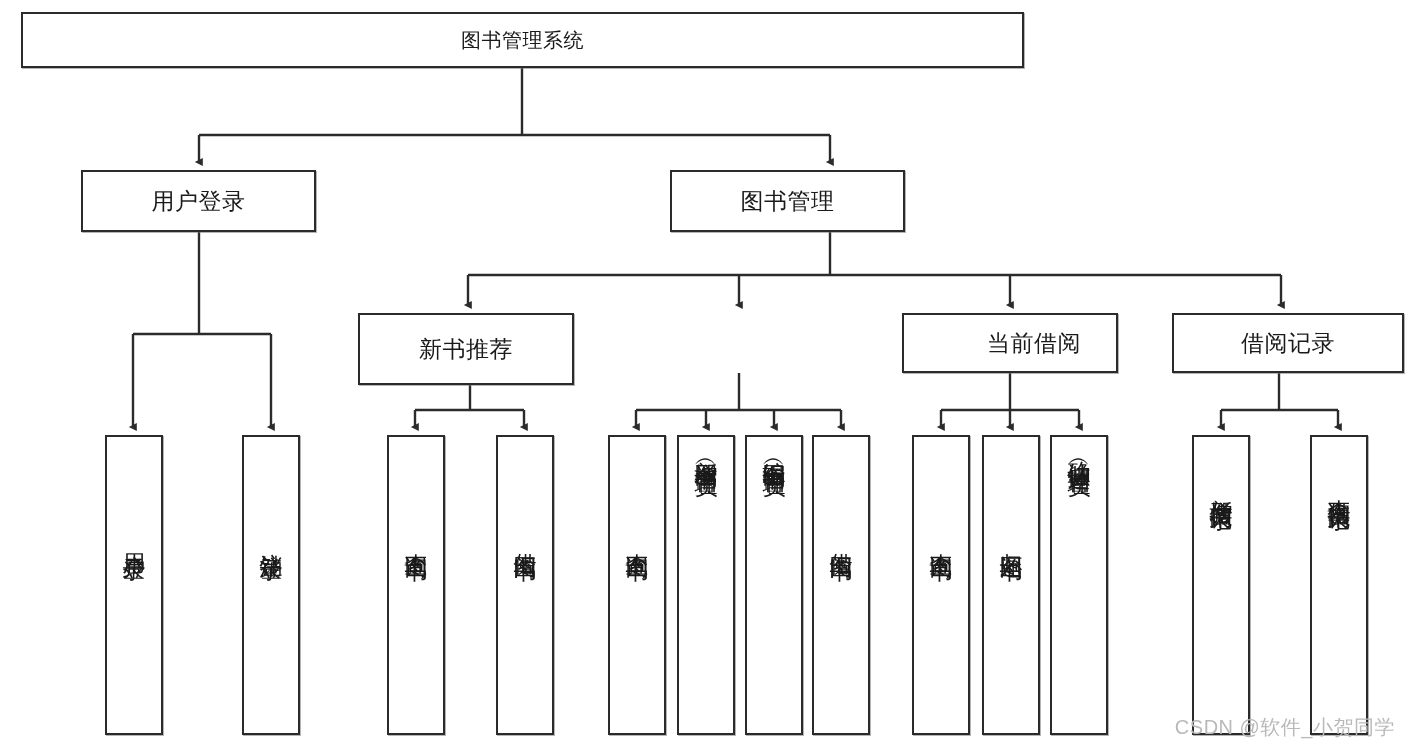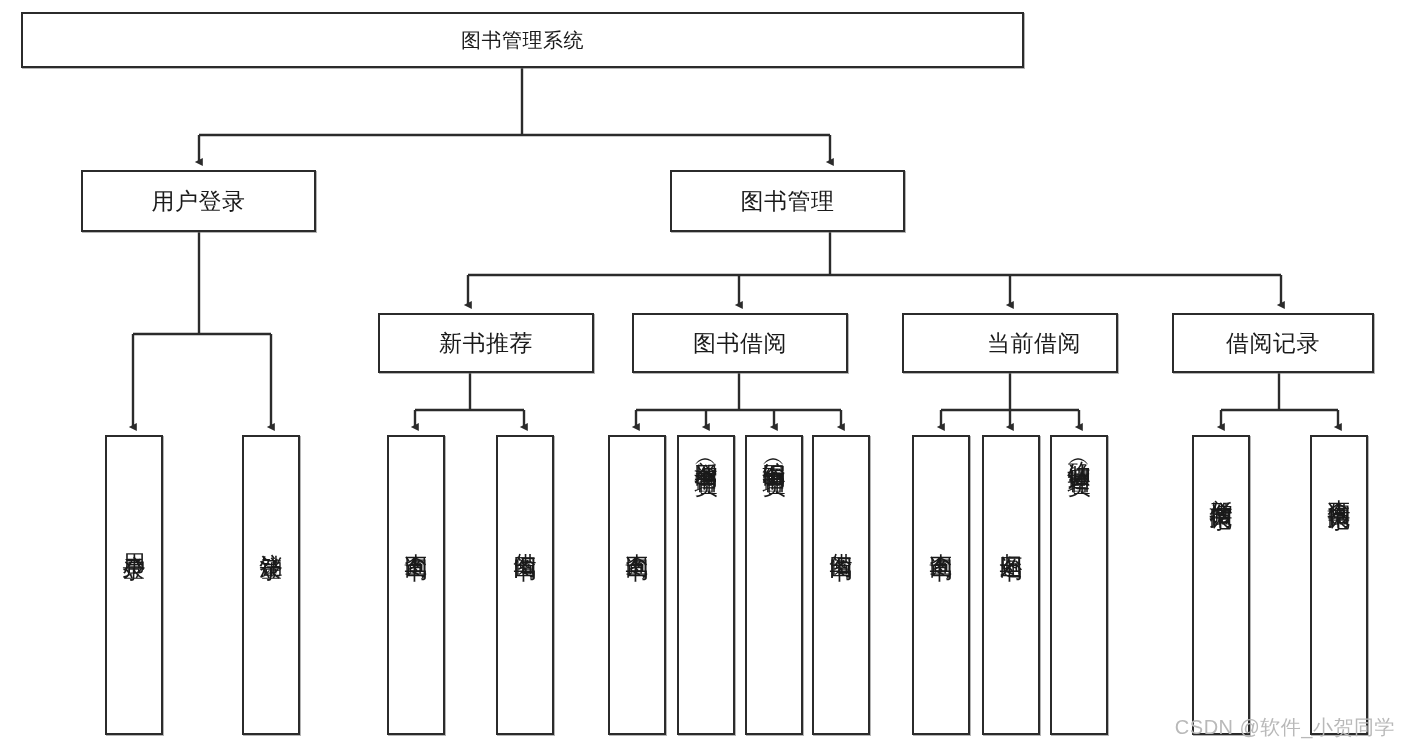--- a/index.html
+++ b/index.html
@@ -133,30 +133,27 @@
     <span class="label">图书管理系统</span>
   </div>
 
   <div class="node horizontal" style="left:81px; top:170px; width:235px; height:62px;">
     <span class="label">用户登录</span>
   </div>
   <div class="node horizontal" style="left:670px; top:170px; width:235px; height:62px;">
     <span class="label">图书管理</span>
   </div>
 
-  <div class="node horizontal" style="left:378px; top:313px; width:216px; height:60px;">
+  <div class="node horizontal" style="left:358px; top:313px; width:216px; height:72px;">
     <span class="label">新书推荐</span>
-  </div>
-  <div class="node horizontal" style="left:632px; top:313px; width:216px; height:60px;">
-    <span class="label">图书借阅</span>
   </div>
   <div class="node horizontal" style="left:902px; top:313px; width:216px; height:60px;padding-left:48px;">
     <span class="label">当前借阅</span>
   </div>
-  <div class="node horizontal" style="left:1172px; top:313px; width:202px; height:60px;">
+  <div class="node horizontal" style="left:1172px; top:313px; width:232px; height:60px;">
     <span class="label">借阅记录</span>
   </div>
 
   <div class="node vertical pad2" style="left:105px; top:435px; width:58px; height:300px;">
     <span class="label">用户登录</span>
   </div>
   <div class="node vertical pad2" style="left:242px; top:435px; width:58px; height:300px;">
     <span class="label">注销登录</span>
   </div>
 

